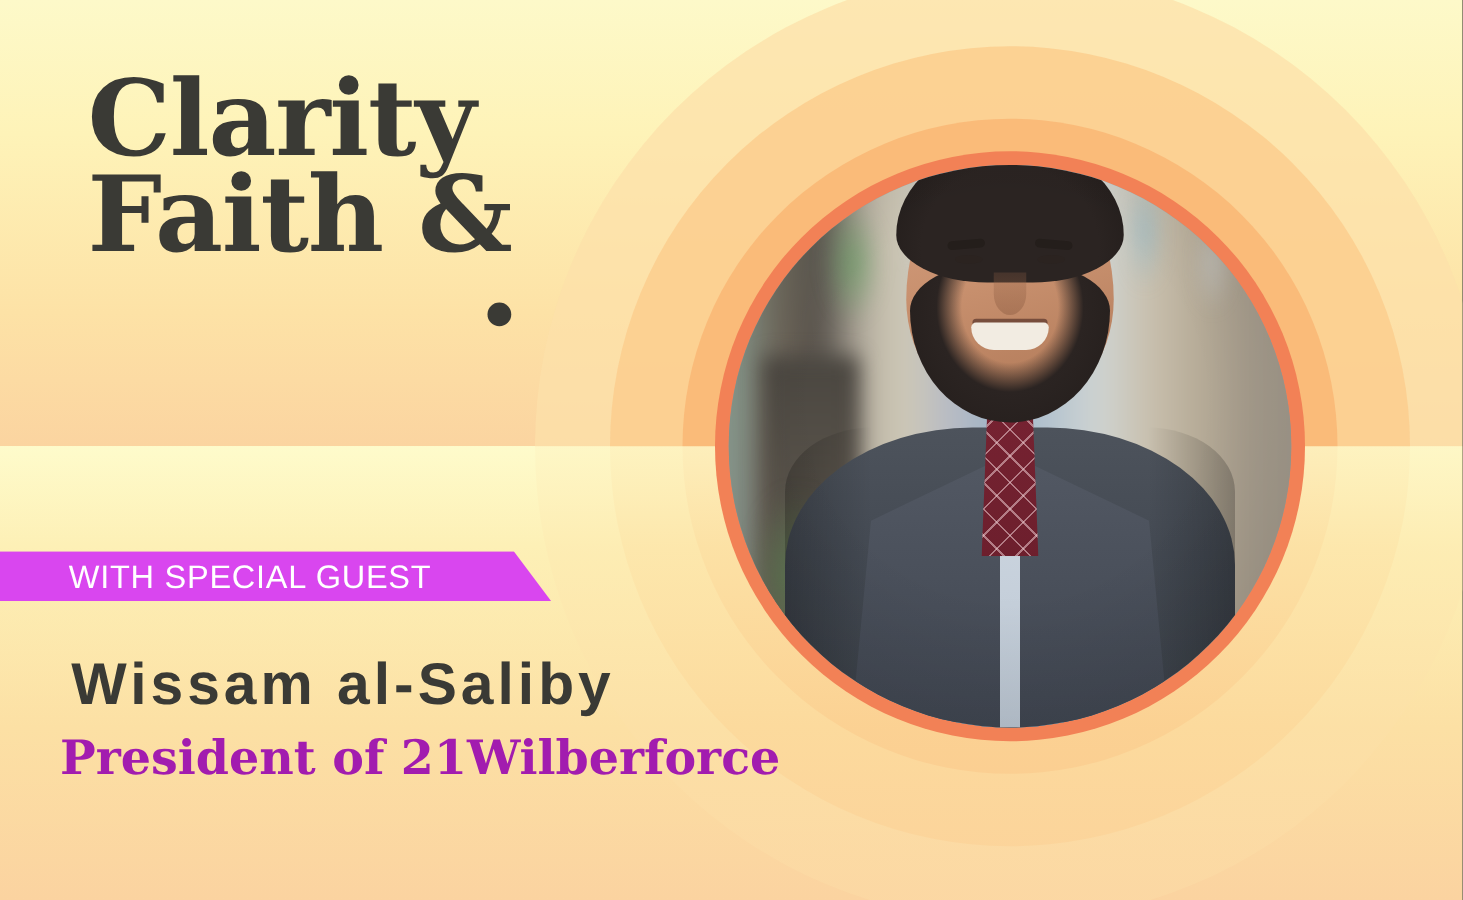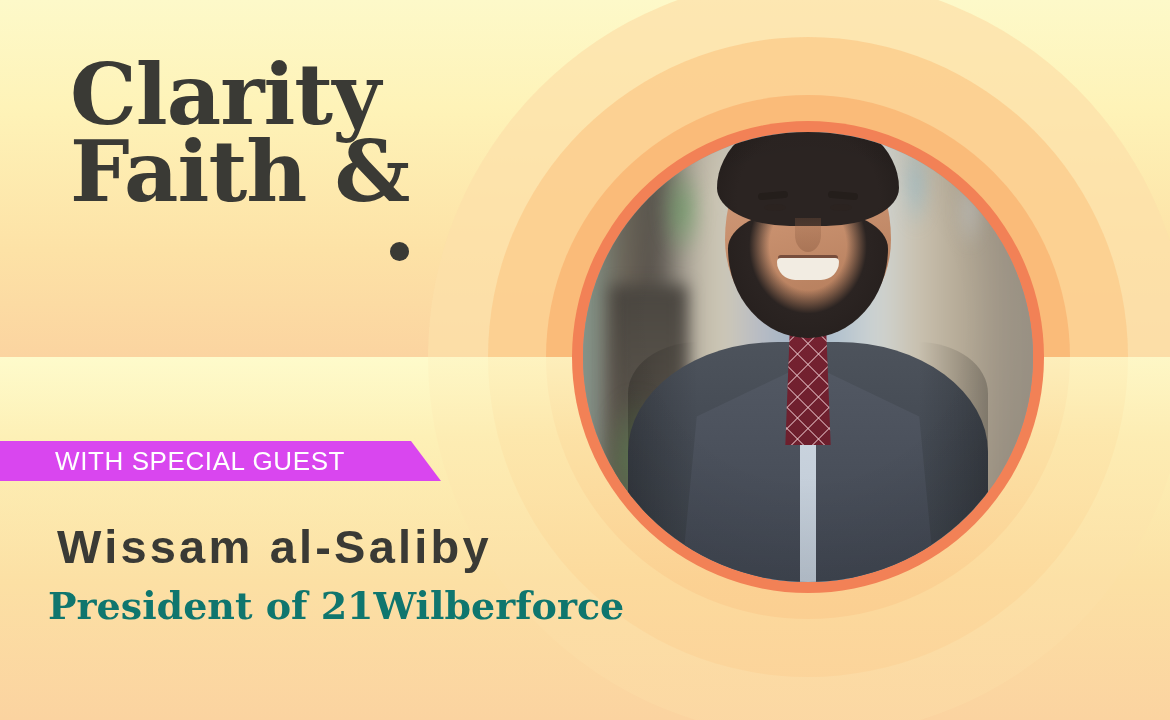--- a/index.html
+++ b/index.html
@@ -371,21 +371,21 @@
     white-space: nowrap;
     margin-left: 11px;
   }
   .guest-title {
     position: absolute;
     left: 48px;
     top: 583px;
     font-family: "DejaVu Serif", "Liberation Serif", serif;
     font-weight: 700;
     font-size: 38px;
-    color: #0f766e;
+    color: #a21caf;
     white-space: nowrap;
   }
 </style>
 </head>
 <body>
 
 <div id="canvas">
 
   <div class="band band-top"></div>
   <div class="band band-bottom"></div>

